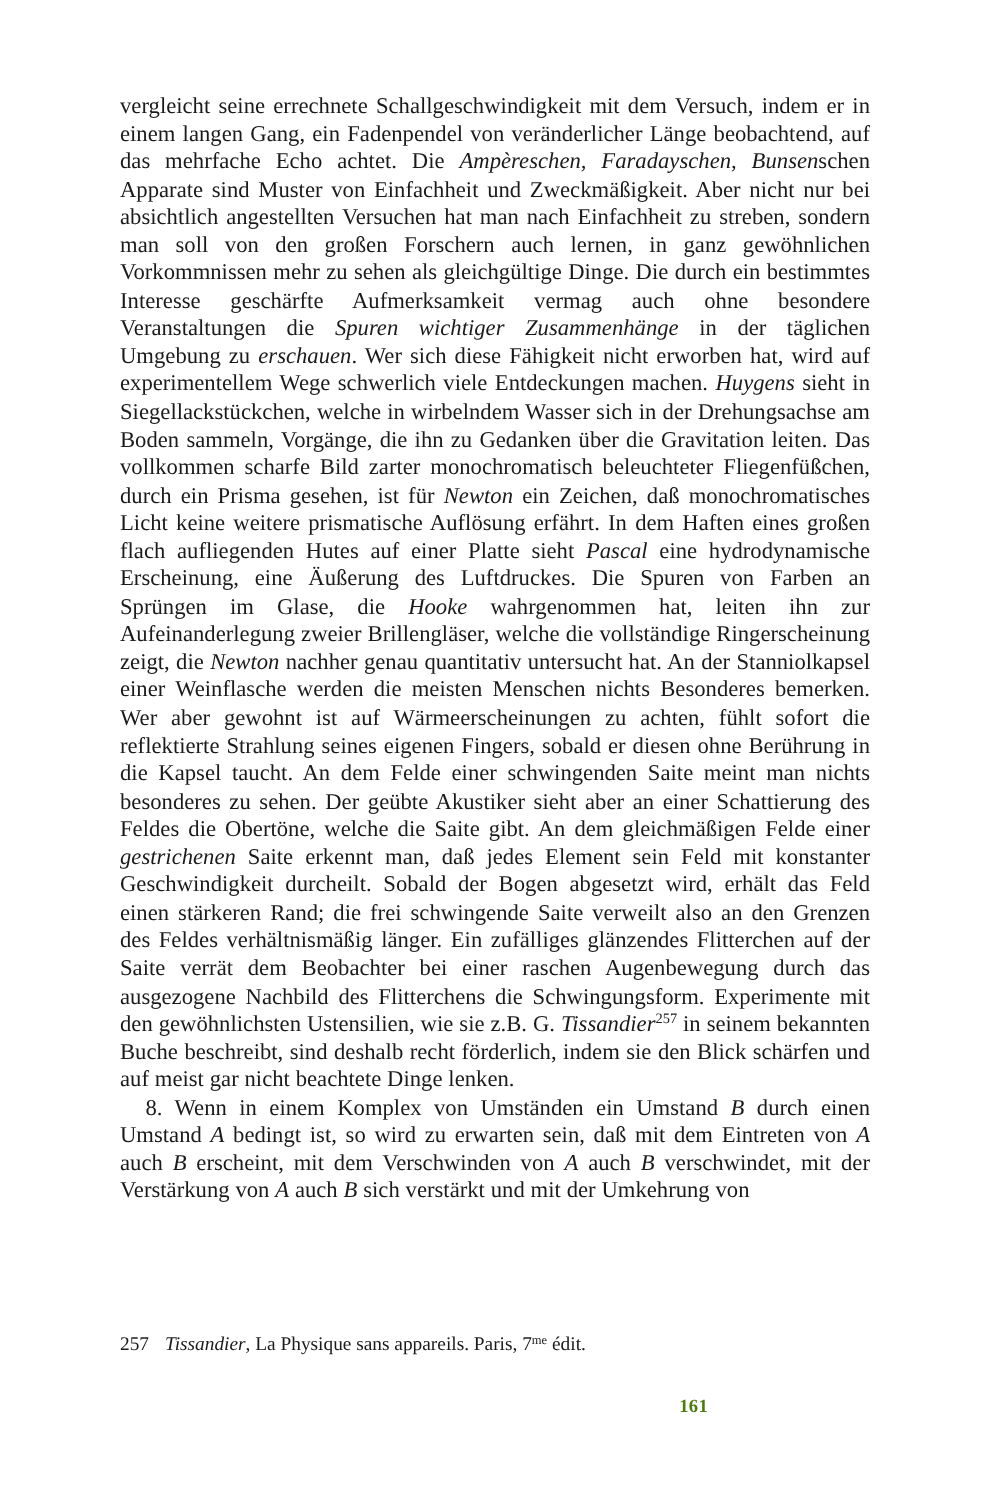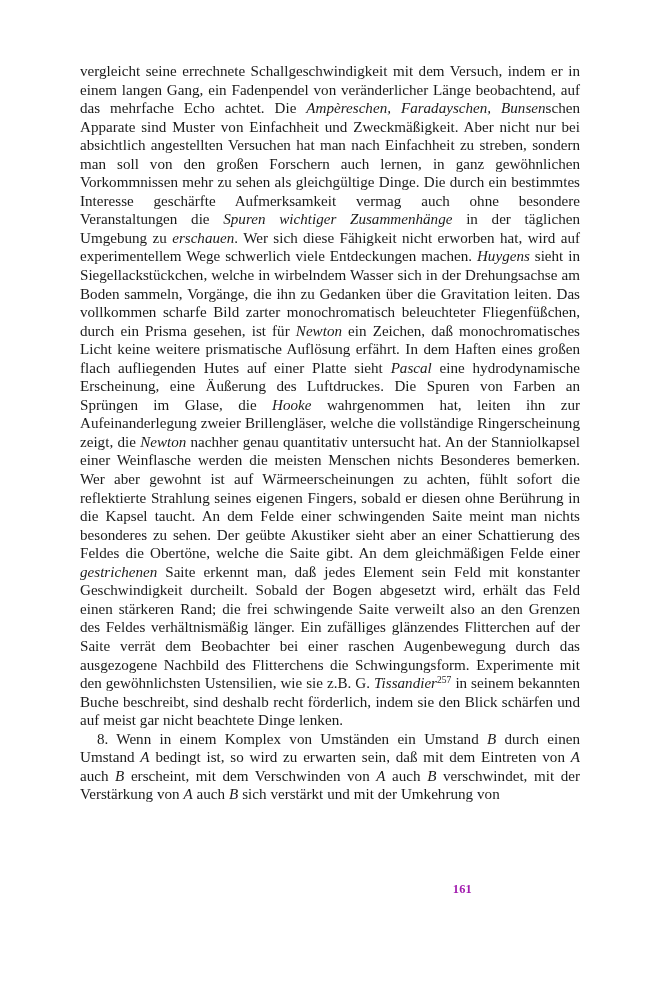--- a/index.html
+++ b/index.html
@@ -81,33 +81,38 @@
 
   .footnote sup.ord {
     font-size: 8.4px;
     line-height: 0;
     vertical-align: 0.5em;
   }
 
   .folio {
     position: absolute;
     right: 80px;
-    top: 882px;
+    top: 930px;
     font-size: 12.4px;
     font-weight: bold;
     letter-spacing: 0.2px;
-    color: #a21caf;
+    color: #4d7c0f;
   }
 </style>
 </head>
 <body>
 
 <div class="page">
 
   <div class="text-block">
     <p class="body-par">vergleicht seine errechnete Schallgeschwindigkeit mit dem Versuch, indem er in einem langen Gang, ein Fadenpendel von veränderlicher Länge beobachtend, auf das mehrfache Echo achtet. Die <span class="it">Ampèreschen, Faradayschen, Bunsen</span>schen Apparate sind Muster von Einfachheit und Zweckmäßigkeit. Aber nicht nur bei absichtlich angestellten Versuchen hat man nach Einfachheit zu streben, sondern man soll von den großen Forschern auch lernen, in ganz gewöhnlichen Vorkommnissen mehr zu sehen als gleichgültige Dinge. Die durch ein bestimmtes Interesse geschärfte Aufmerksamkeit vermag auch ohne besondere Veranstaltungen die <span class="it">Spuren wichtiger Zusammenhänge</span> in der täglichen Umgebung zu <span class="it">erschauen</span>. Wer sich diese Fähigkeit nicht erworben hat, wird auf experimentellem Wege schwerlich viele Entdeckungen machen. <span class="it">Huygens</span> sieht in Siegellackstückchen, welche in wirbelndem Wasser sich in der Drehungsachse am Boden sammeln, Vorgänge, die ihn zu Gedanken über die Gravitation leiten. Das vollkommen scharfe Bild zarter monochromatisch beleuchteter Fliegenfüßchen, durch ein Prisma gesehen, ist für <span class="it">Newton</span> ein Zeichen, daß monochromatisches Licht keine weitere prismatische Auflösung erfährt. In dem Haften eines großen flach aufliegenden Hutes auf einer Platte sieht <span class="it">Pascal</span> eine hydrodynamische Erscheinung, eine Äußerung des Luftdruckes. Die Spuren von Farben an Sprüngen im Glase, die <span class="it">Hooke</span> wahrgenommen hat, leiten ihn zur Aufeinanderlegung zweier Brillengläser, welche die vollständige Ringerscheinung zeigt, die <span class="it">Newton</span> nachher genau quantitativ untersucht hat. An der Stanniolkapsel einer Weinflasche werden die meisten Menschen nichts Besonderes bemerken. Wer aber gewohnt ist auf Wärmeerscheinungen zu achten, fühlt sofort die reflektierte Strahlung seines eigenen Fingers, sobald er diesen ohne Berührung in die Kapsel taucht. An dem Felde einer schwingenden Saite meint man nichts besonderes zu sehen. Der geübte Akustiker sieht aber an einer Schattierung des Feldes die Obertöne, welche die Saite gibt. An dem gleichmäßigen Felde einer <span class="it">gestrichenen</span> Saite erkennt man, daß jedes Element sein Feld mit konstanter Geschwindigkeit durcheilt. Sobald der Bogen abgesetzt wird, erhält das Feld einen stärkeren Rand; die frei schwingende Saite verweilt also an den Grenzen des Feldes verhältnismäßig länger. Ein zufälliges glänzendes Flitterchen auf der Saite verrät dem Beobachter bei einer raschen Augenbewegung durch das ausgezogene Nachbild des Flitterchens die Schwingungsform. Experimente mit den gewöhnlichsten Ustensilien, wie sie z.B. G. <span class="it">Tissandier</span><sup class="fn-ref">257</sup> in seinem bekannten Buche beschreibt, sind deshalb recht förderlich, indem sie den Blick schärfen und auf meist gar nicht beachtete Dinge lenken.</p>
     <p class="body-par indented">8. Wenn in einem Komplex von Umständen ein Umstand <span class="it">B</span> durch einen Umstand <span class="it">A</span> bedingt ist, so wird zu erwarten sein, daß mit dem Eintreten von <span class="it">A</span> auch <span class="it">B</span> erscheint, mit dem Verschwinden von <span class="it">A</span> auch <span class="it">B</span> verschwindet, mit der Verstärkung von <span class="it">A</span> auch <span class="it">B</span> sich verstärkt und mit der Umkehrung von</p>
   </div>
 
+  <div class="footnote-area">
+    <p class="footnote">
+      <span class="fn-num">257</span><span><span class="it">Tissandier</span>, La Physique sans appareils. Paris, 7<sup class="ord">me</sup> édit.</span>
+    </p>
+  </div>
 
   <div class="folio">161</div>
 
 </div>
 
 </body></html>

